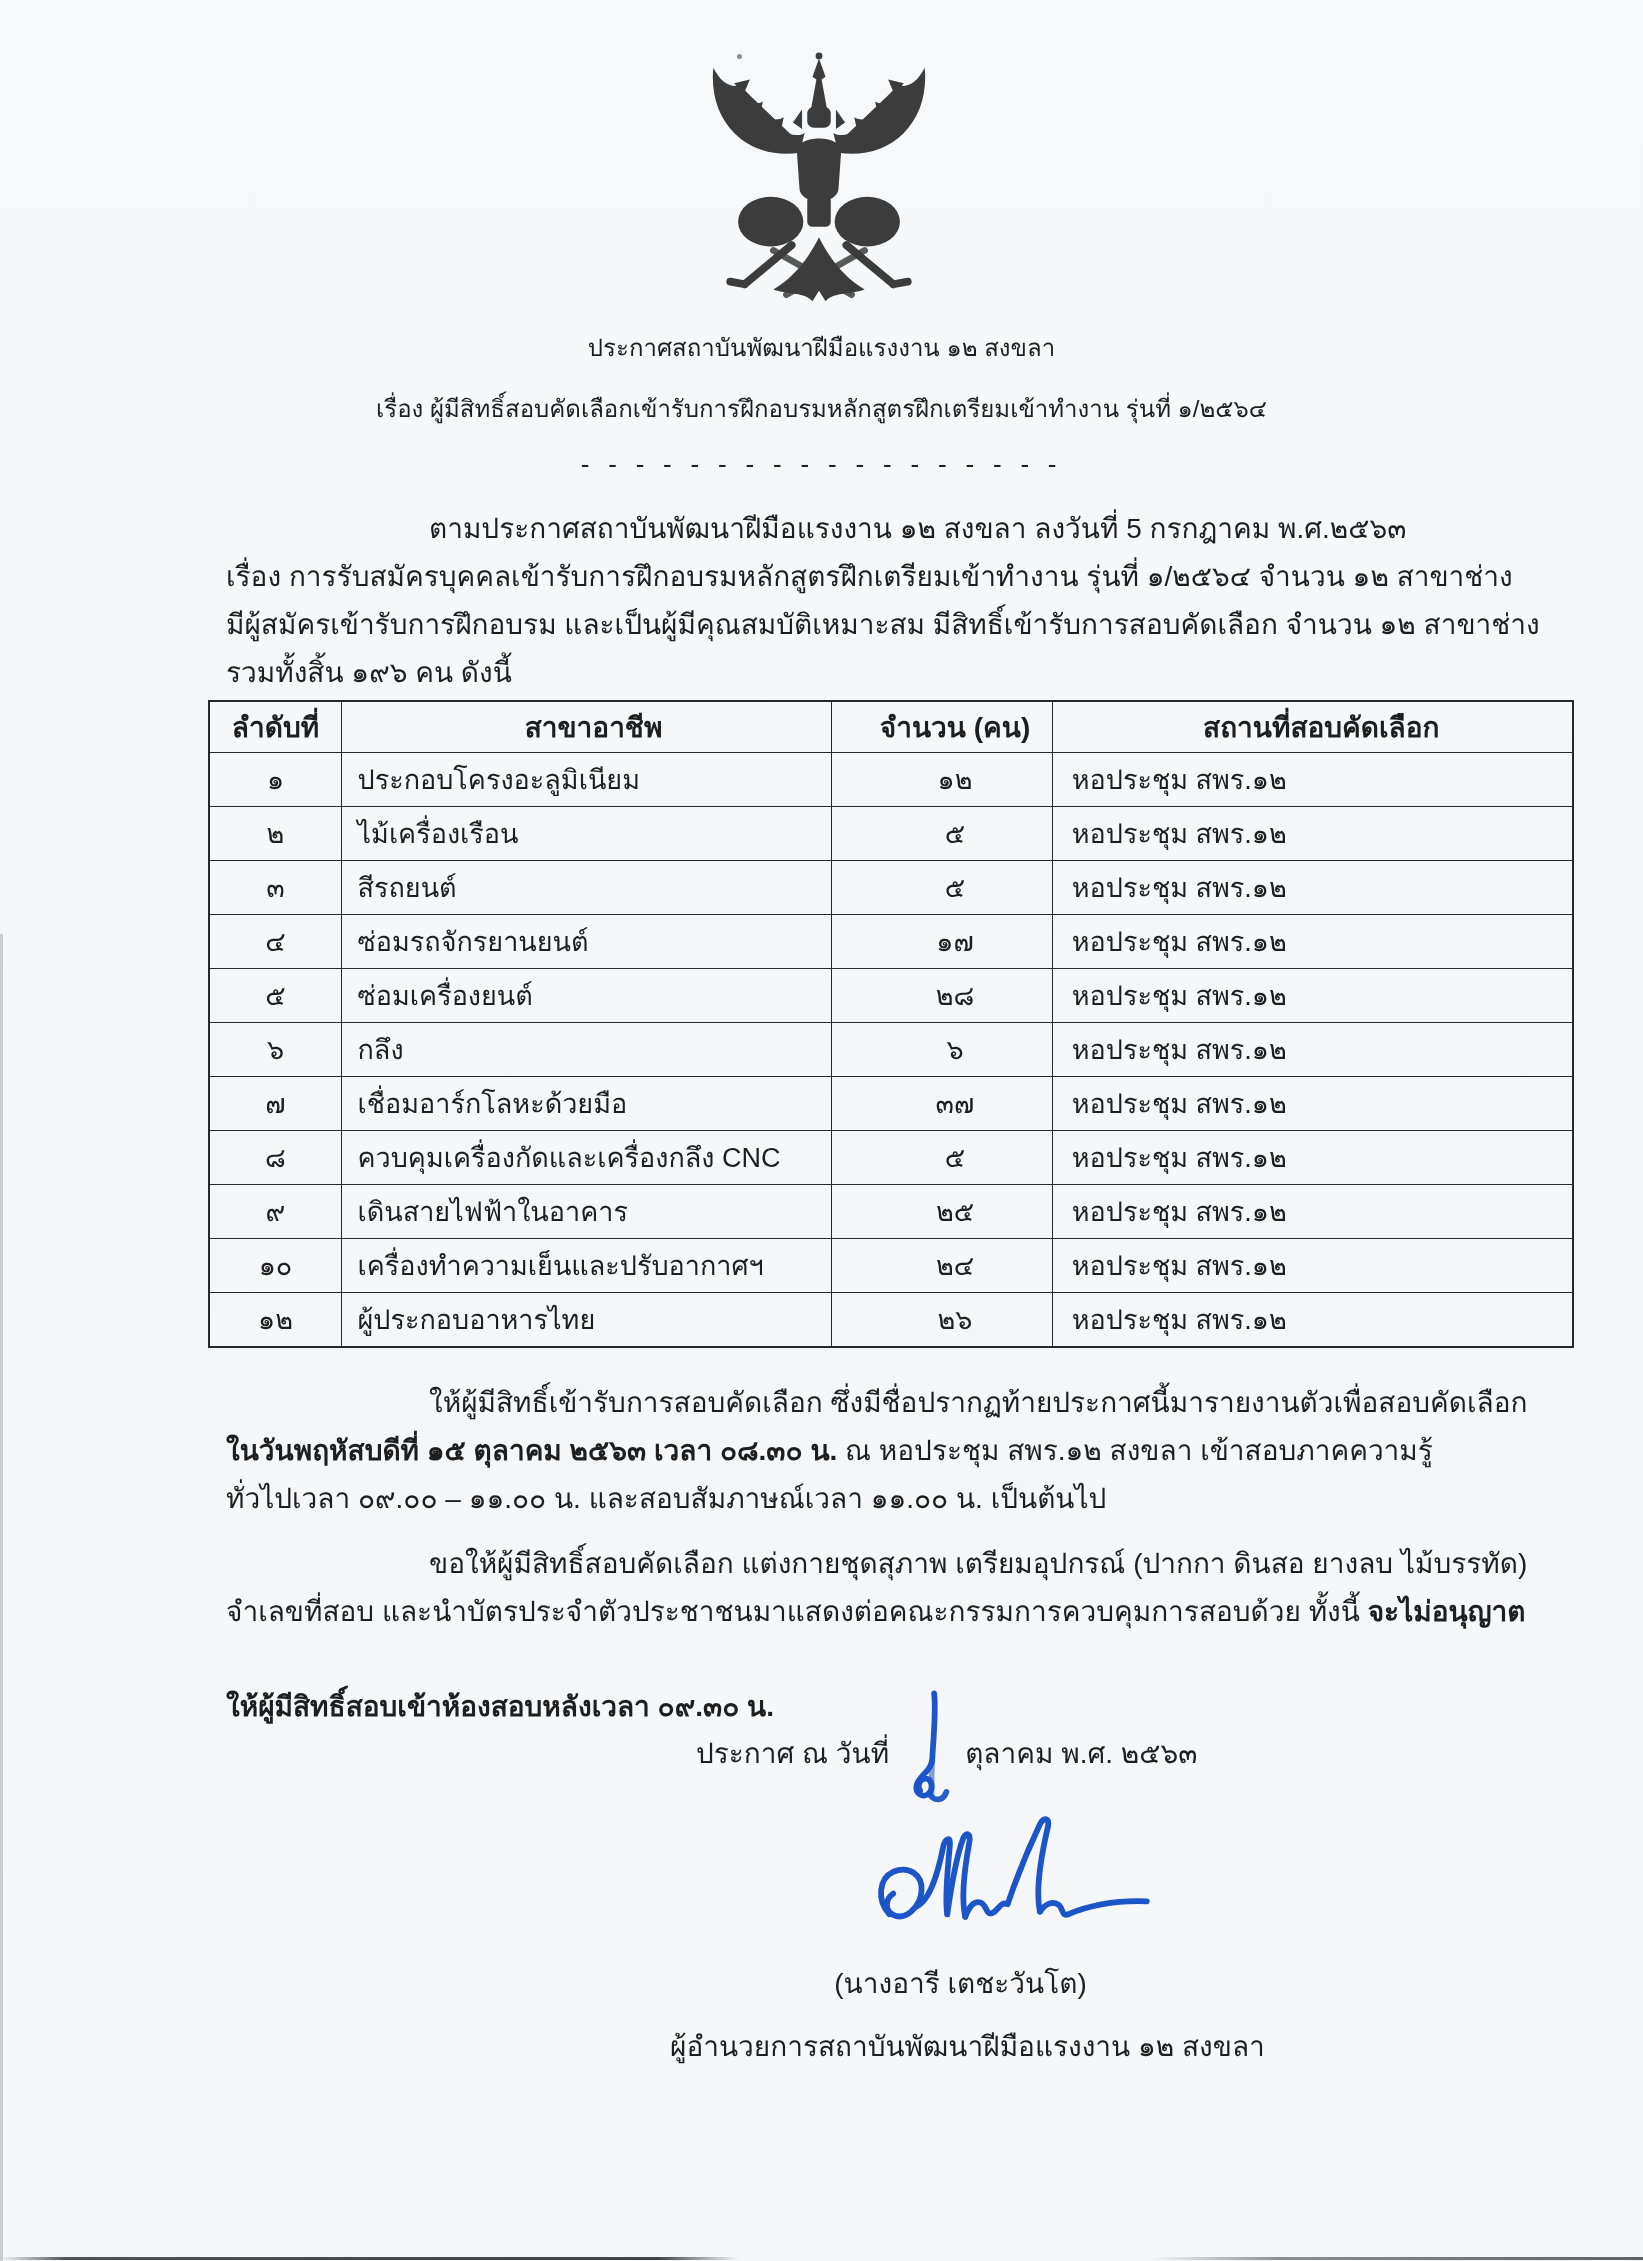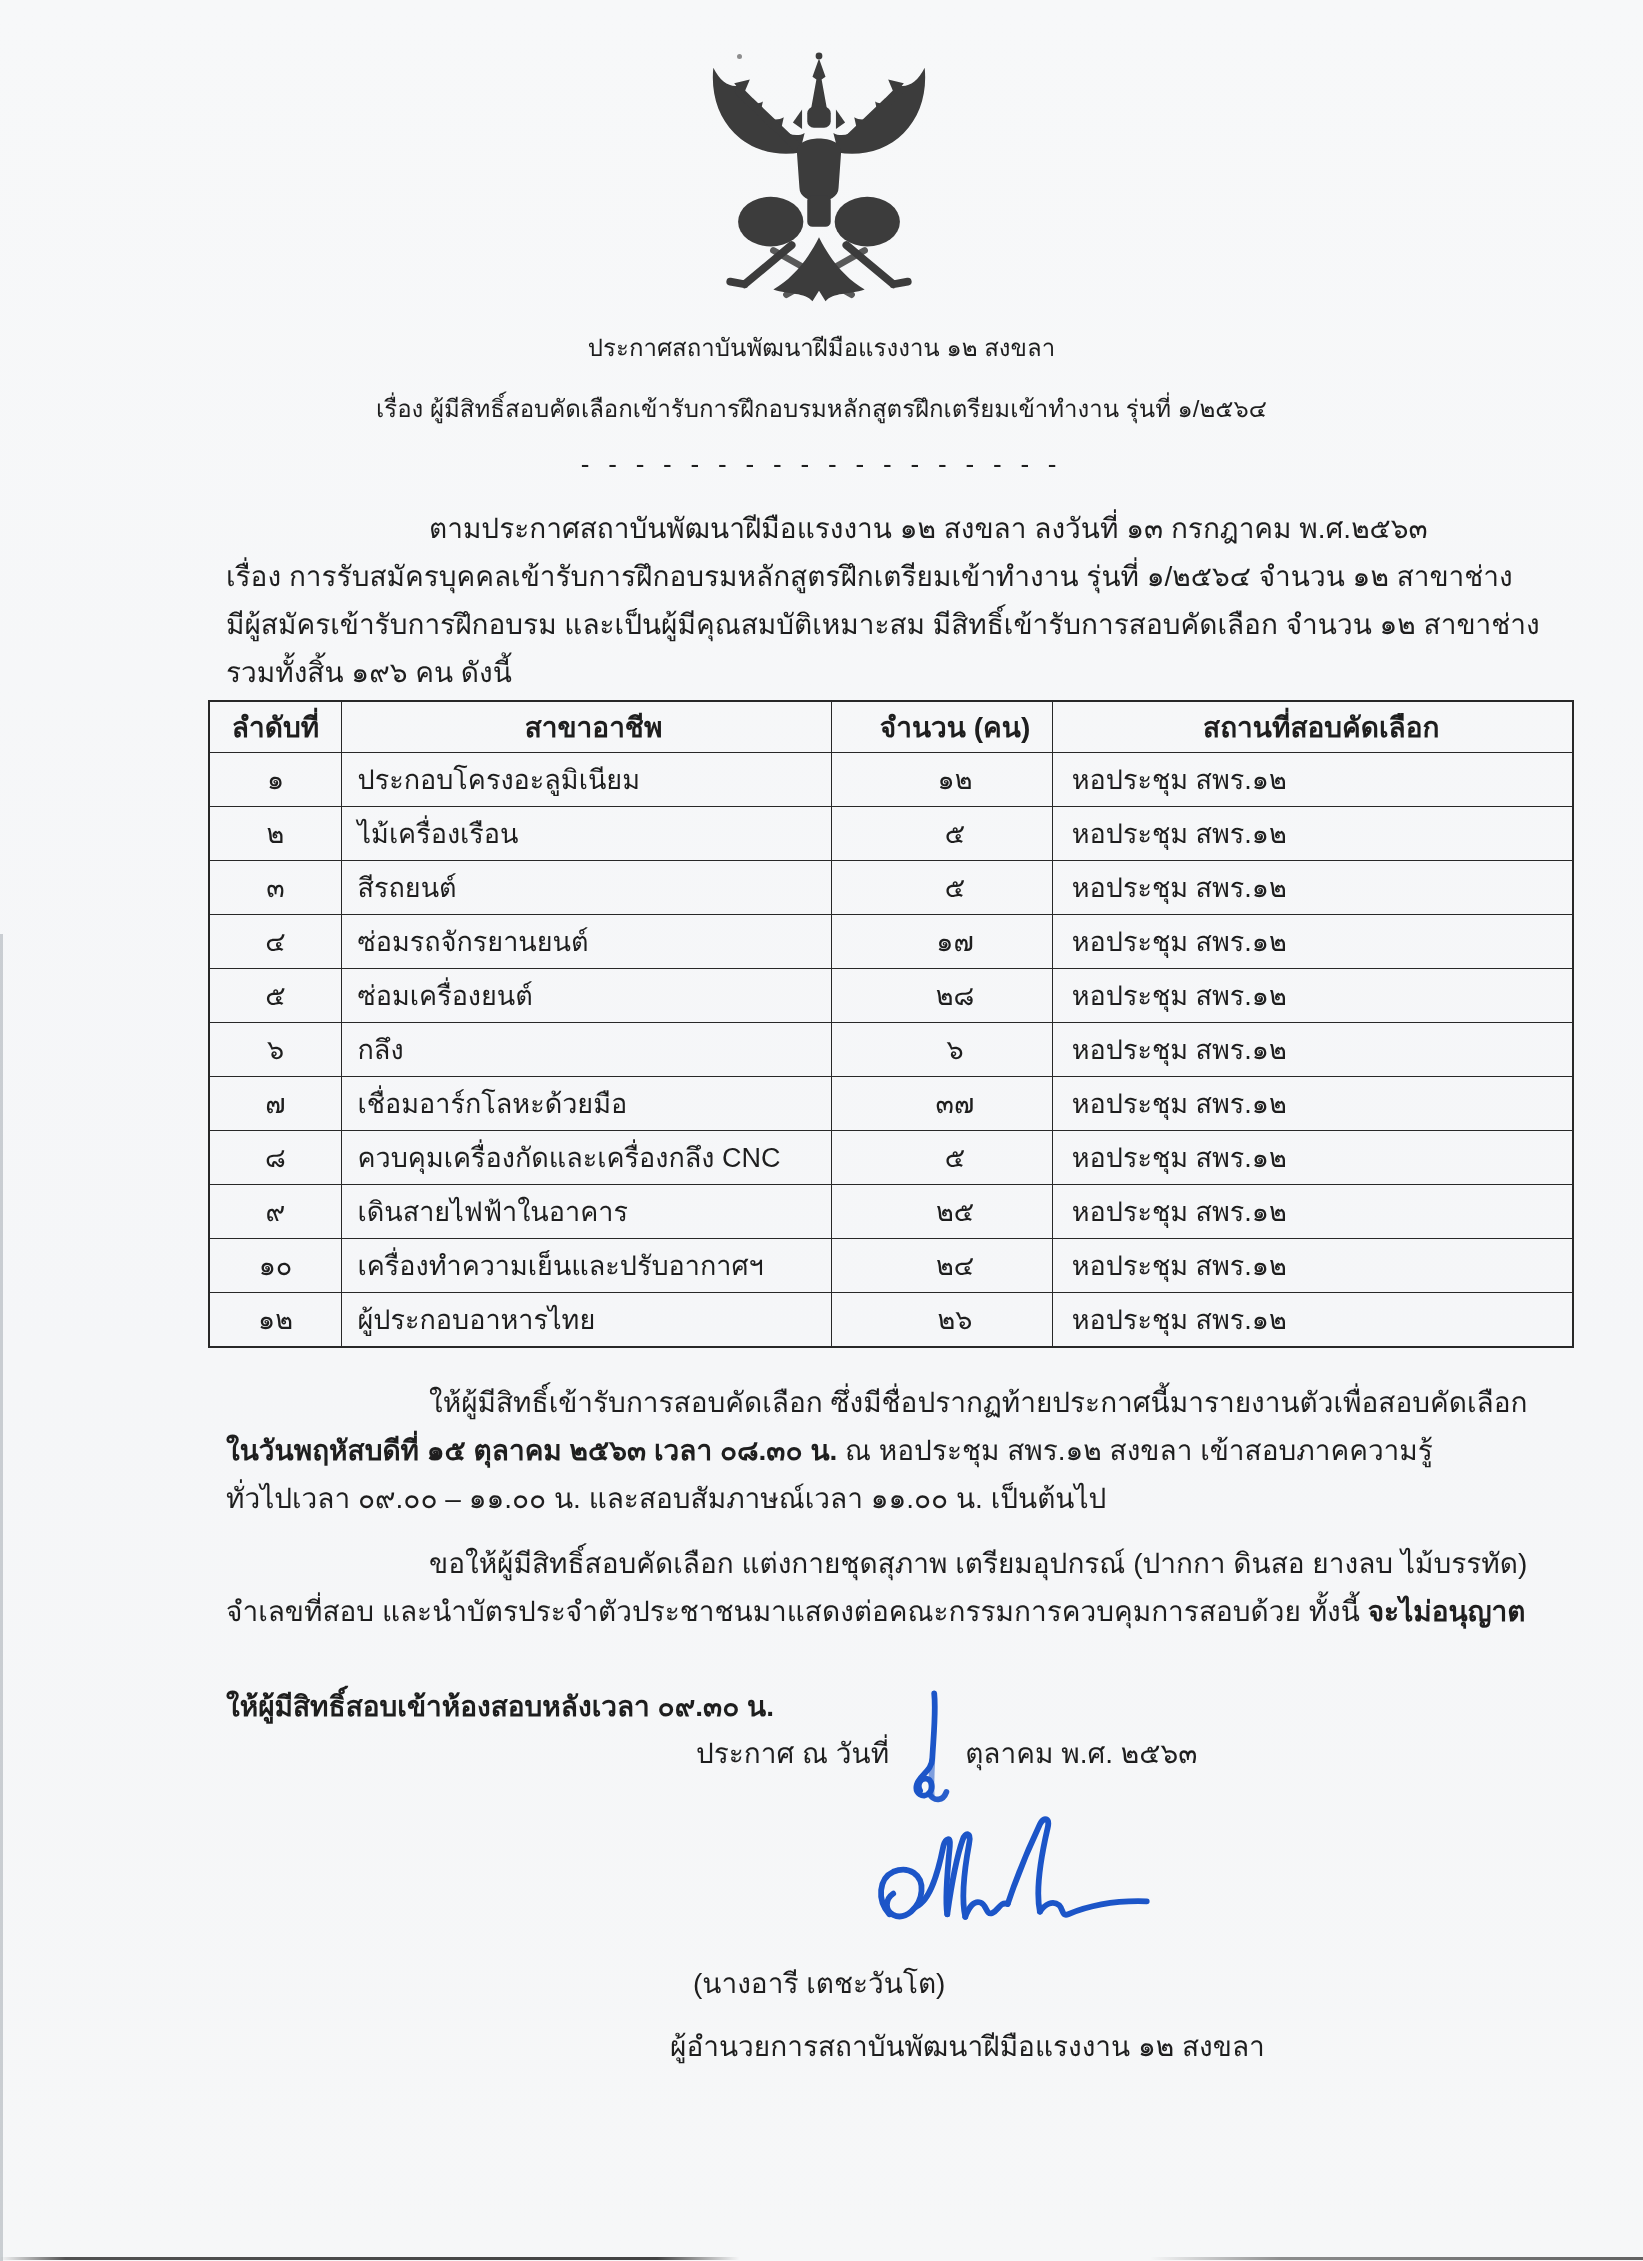--- a/index.html
+++ b/index.html
@@ -33,21 +33,21 @@
   table.results td{height:51px;vertical-align:middle;}
   .c0{width:129px;text-align:center;}
   .c1{width:472px;padding-left:15.5px;text-align:left;}
   .c2{width:191px;text-align:center;padding-left:28px;}
   .c3{width:499px;padding-left:19.3px;text-align:left;}
   
   .dateline{position:absolute;left:696px;top:1728px;height:52px;line-height:52px;font-size:28px;white-space:nowrap;}
   .day-slot{display:inline-block;position:relative;width:76px;height:52px;vertical-align:top;}
   .day-mark{position:absolute;left:17px;top:-40px;width:50px;height:135px;}
   .signature{position:absolute;left:871px;top:1810px;width:287px;height:148px;}
-  .signer-name{position:absolute;left:693px;top:1960px;width:535px;text-align:left;font-size:28px;line-height:48px;white-space:nowrap;}
+  .signer-name{position:absolute;left:693px;top:1960px;width:535px;text-align:center;font-size:28px;line-height:48px;white-space:nowrap;}
   .signer-title{position:absolute;left:670px;top:2023px;width:599px;text-align:left;font-size:28px;line-height:48px;white-space:nowrap;}
   
   .scan-bottom{position:absolute;left:0;right:0;bottom:0.6px;height:3.2px;
     background:linear-gradient(90deg, rgba(40,40,40,0) 0%, rgba(40,40,40,.8) 4%, rgba(35,35,35,.85) 40%, rgba(40,40,40,0) 45%, rgba(40,40,40,0) 70%, rgba(70,70,70,.6) 78%, rgba(60,60,60,.8) 100%);}
   .scan-left{position:absolute;left:0;top:934px;bottom:0;width:2.6px;background:rgba(120,130,140,.35);}
   .dot{position:absolute;left:737px;top:54px;width:5.2px;height:5.2px;border-radius:50%;background:#6a6a6a;opacity:.75;}
 </style>
 </head>
 <body>
 
@@ -83,21 +83,21 @@
       <path d="M105,142 C96,160 84,174 70,182 C82,186 94,184 100,191 L105,183 L110,191 C116,184 128,186 140,182 C126,174 114,160 105,142 Z"></path>
     </svg>
   </div>
   <div class="dot"></div>
 
   <div class="center title" style="top:322px">ประกาศสถาบันพัฒนาฝีมือแรงงาน ๑๒  สงขลา</div>
   <div class="center title" style="top:383px">เรื่อง  ผู้มีสิทธิ์สอบคัดเลือกเข้ารับการฝึกอบรมหลักสูตรฝึกเตรียมเข้าทำงาน รุ่นที่ ๑/๒๕๖๔</div>
   <div class="center divider" style="top:445px">- - - - - - -  - - - - - - - - - -  -</div>
 
   <div class="para" style="top:505px">
-    <div class="line indent">ตามประกาศสถาบันพัฒนาฝีมือแรงงาน ๑๒ สงขลา ลงวันที่  ๑๓  กรกฎาคม พ.ศ.๒๕๖๓</div>
+    <div class="line indent">ตามประกาศสถาบันพัฒนาฝีมือแรงงาน ๑๒ สงขลา ลงวันที่  5  กรกฎาคม พ.ศ.๒๕๖๓</div>
     <div class="line">เรื่อง การรับสมัครบุคคลเข้ารับการฝึกอบรมหลักสูตรฝึกเตรียมเข้าทำงาน รุ่นที่ ๑/๒๕๖๔ จำนวน ๑๒ สาขาช่าง</div>
     <div class="line">มีผู้สมัครเข้ารับการฝึกอบรม และเป็นผู้มีคุณสมบัติเหมาะสม มีสิทธิ์เข้ารับการสอบคัดเลือก จำนวน ๑๒ สาขาช่าง</div>
     <div class="line">รวมทั้งสิ้น ๑๙๖ คน  ดังนี้</div>
   </div>
 
   <table class="results">
     <thead>
       <tr>
         <th class="c0">ลำดับที่</th>
         <th class="c1">สาขาอาชีพ</th>

